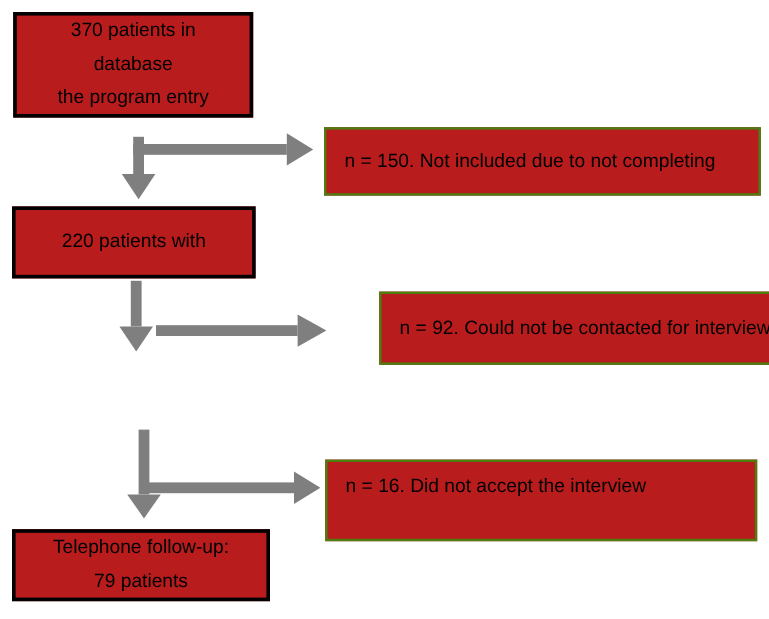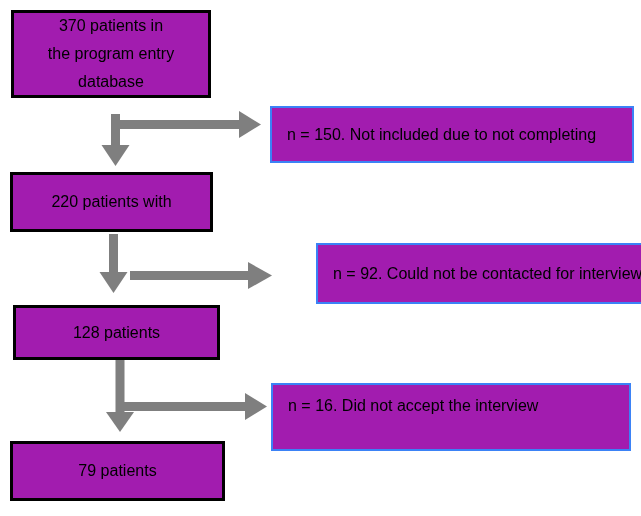--- a/index.html
+++ b/index.html
@@ -17,35 +17,35 @@
   }
   #arrow-layer {
     position: absolute;
     left: 0; top: 0;
     width: 641px;
     height: 516px;
   }
   .fbox {
     position: absolute;
     box-sizing: border-box;
-    background: #a21caf;
+    background: #b91c1c;
     color: #000000;
     font-size: 16px;
     display: flex;
     flex-direction: column;
     justify-content: center;
   }
   .main-box {
     border: 3px solid #000000;
     align-items: center;
     text-align: center;
     line-height: 28px;
   }
   .excl-box {
-    border: 2px solid #3b82f6;
+    border: 2px solid #4d7c0f;
     align-items: flex-start;
     text-align: right;
     line-height: 26px;
     padding-left: 15px;
     padding-right: 6px;
   }
   .fbox .line { display: block; }
 
   #box-370  { left: 11px;  top: 10px;  width: 200px; height: 88px; }
   #excl-150 { left: 270px; top: 106px; width: 364px; height: 57px; }
@@ -88,41 +88,39 @@
       <polygon class="arrow" points="106,412 134,412 120,432"></polygon>
     </g>
     <g>
       <rect class="arrow" x="124" y="402" width="121" height="9"></rect>
       <polygon class="arrow" points="245,393 245,420 267,406.5"></polygon>
     </g>
   </svg>
 
   <div id="box-370" class="fbox main-box">
     <span class="line">370 patients in</span>
+    <span class="line">database</span>
     <span class="line">the program entry</span>
-    <span class="line">database</span>
   </div>
 
   <div id="excl-150" class="fbox excl-box">
     <span class="line">n = 150. Not included due to not completing</span>
   </div>
 
   <div id="box-220" class="fbox main-box">
     <span class="line">220 patients with</span>
   </div>
 
   <div id="excl-92" class="fbox excl-box">
     <span class="line">n = 92. Could not be contacted for interview</span>
   </div>
 
-  <div id="box-128" class="fbox main-box">
-    <span class="line">128 patients</span>
-  </div>
 
   <div id="excl-16" class="fbox excl-box">
     <span class="line">n = 16. Did not accept the interview</span>
   </div>
 
   <div id="box-79" class="fbox main-box">
+    <span class="line">Telephone follow-up:</span>
     <span class="line">79 patients</span>
   </div>
 
 </div>
 
 </body></html>

